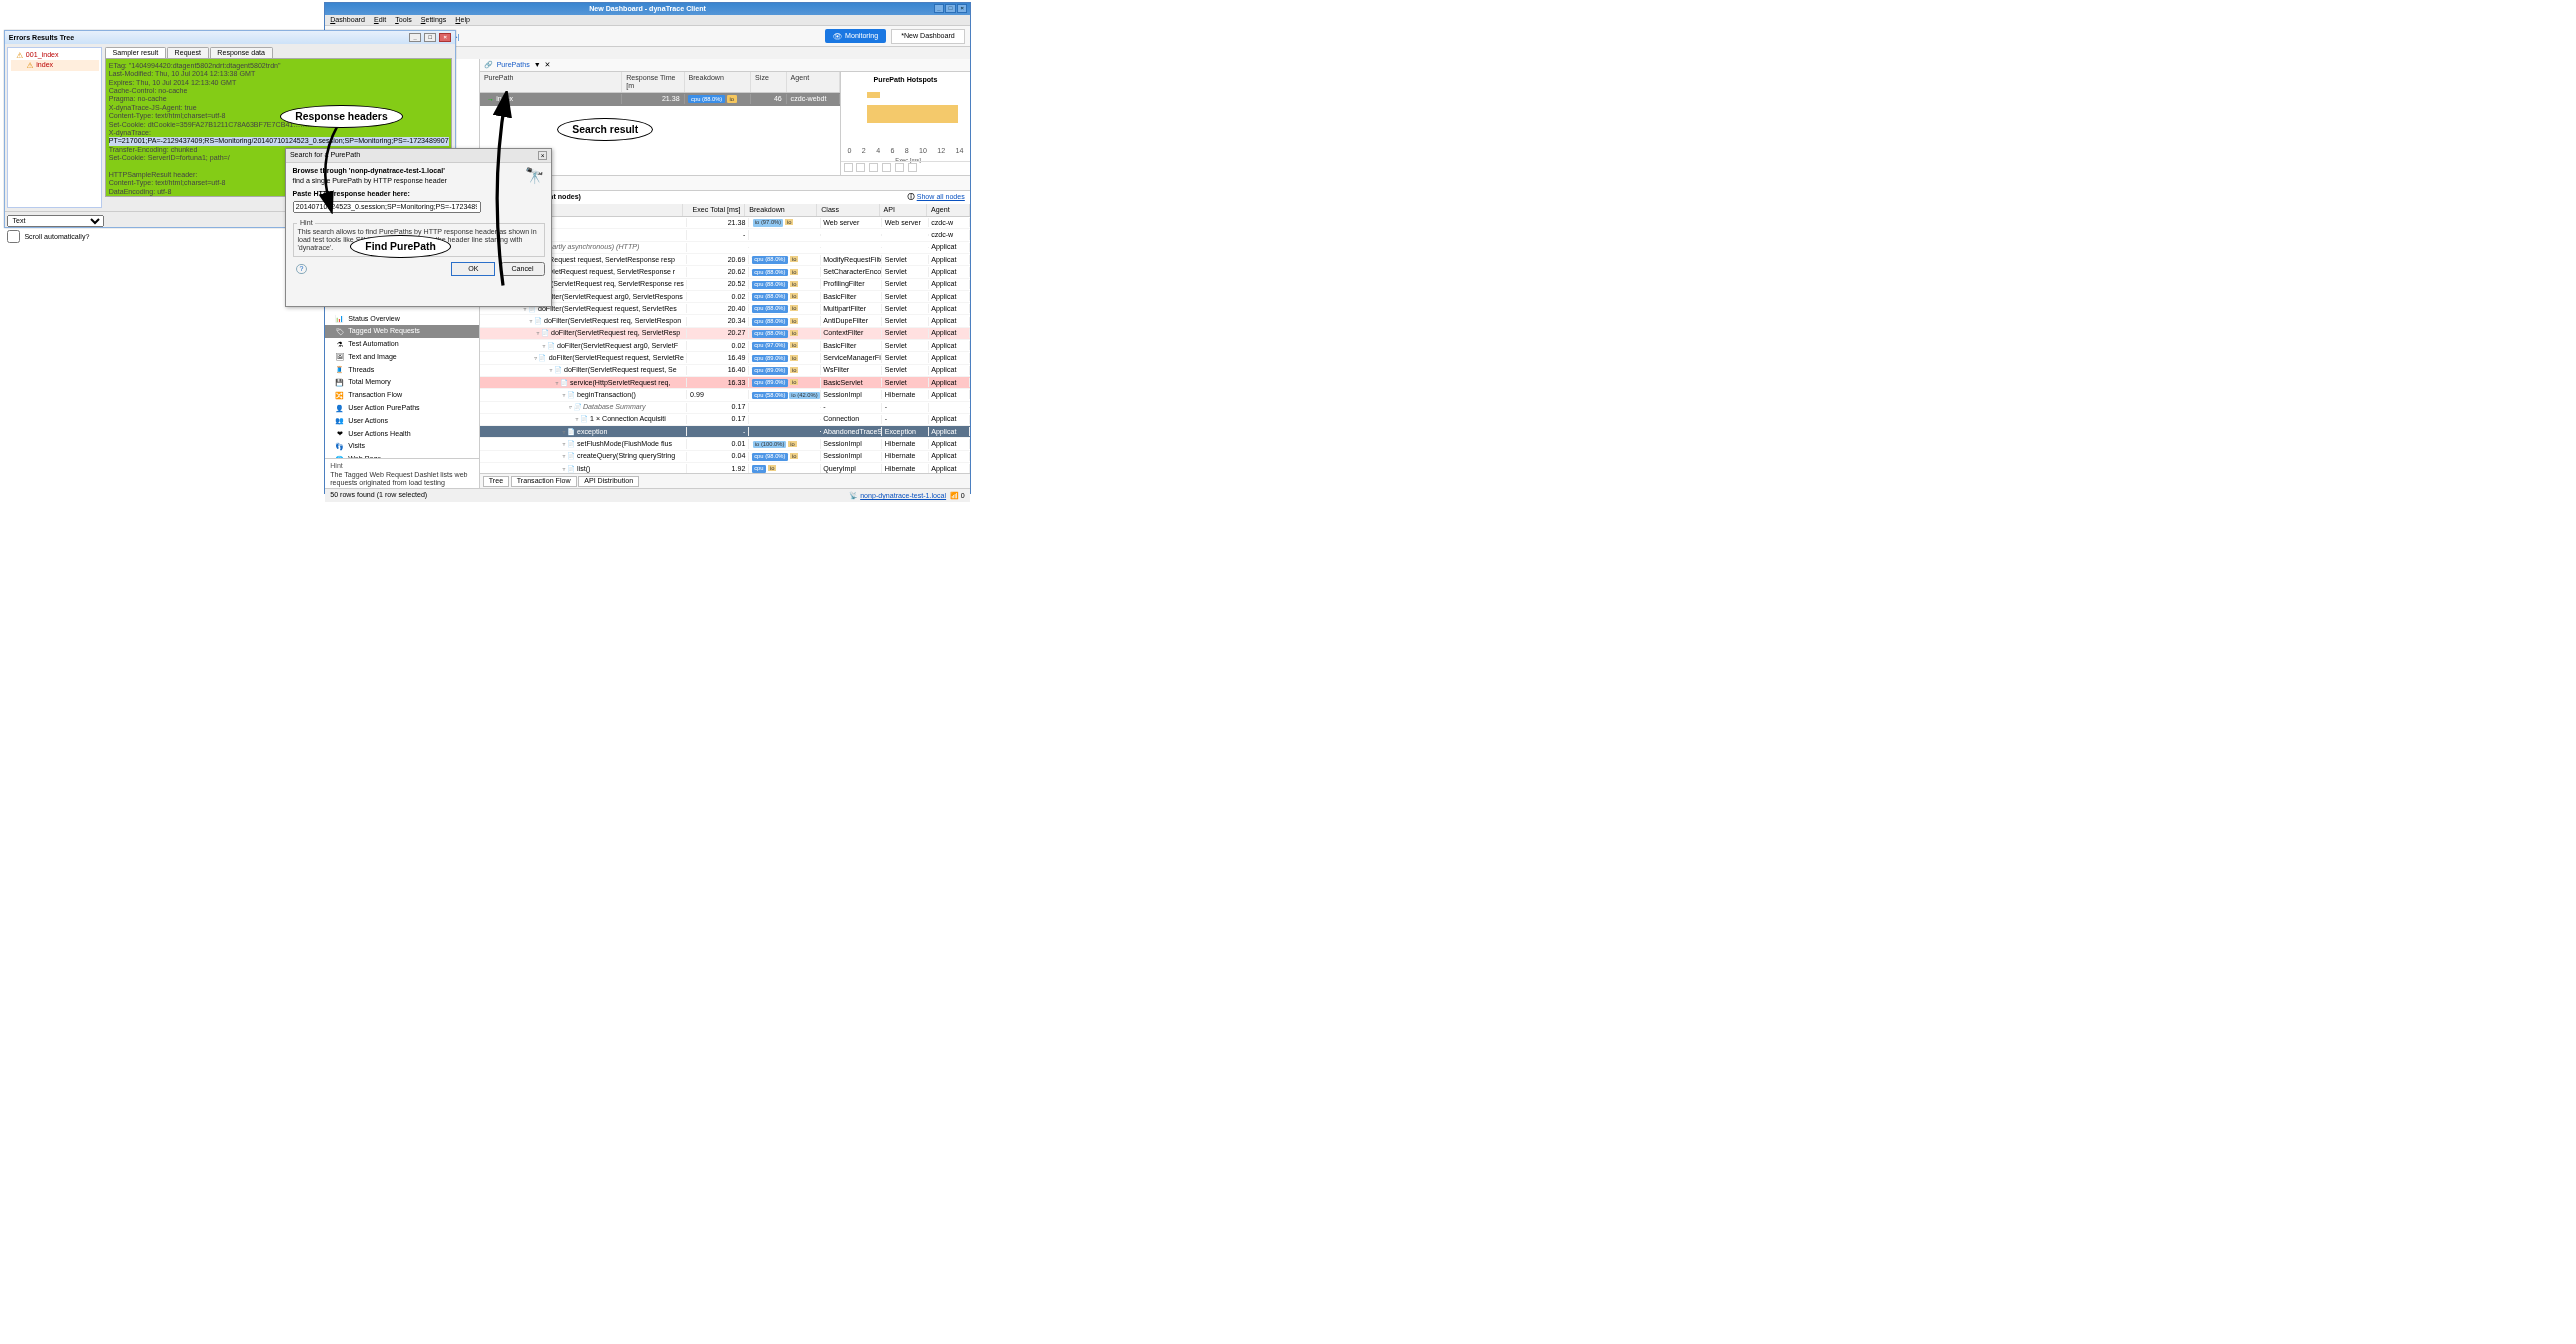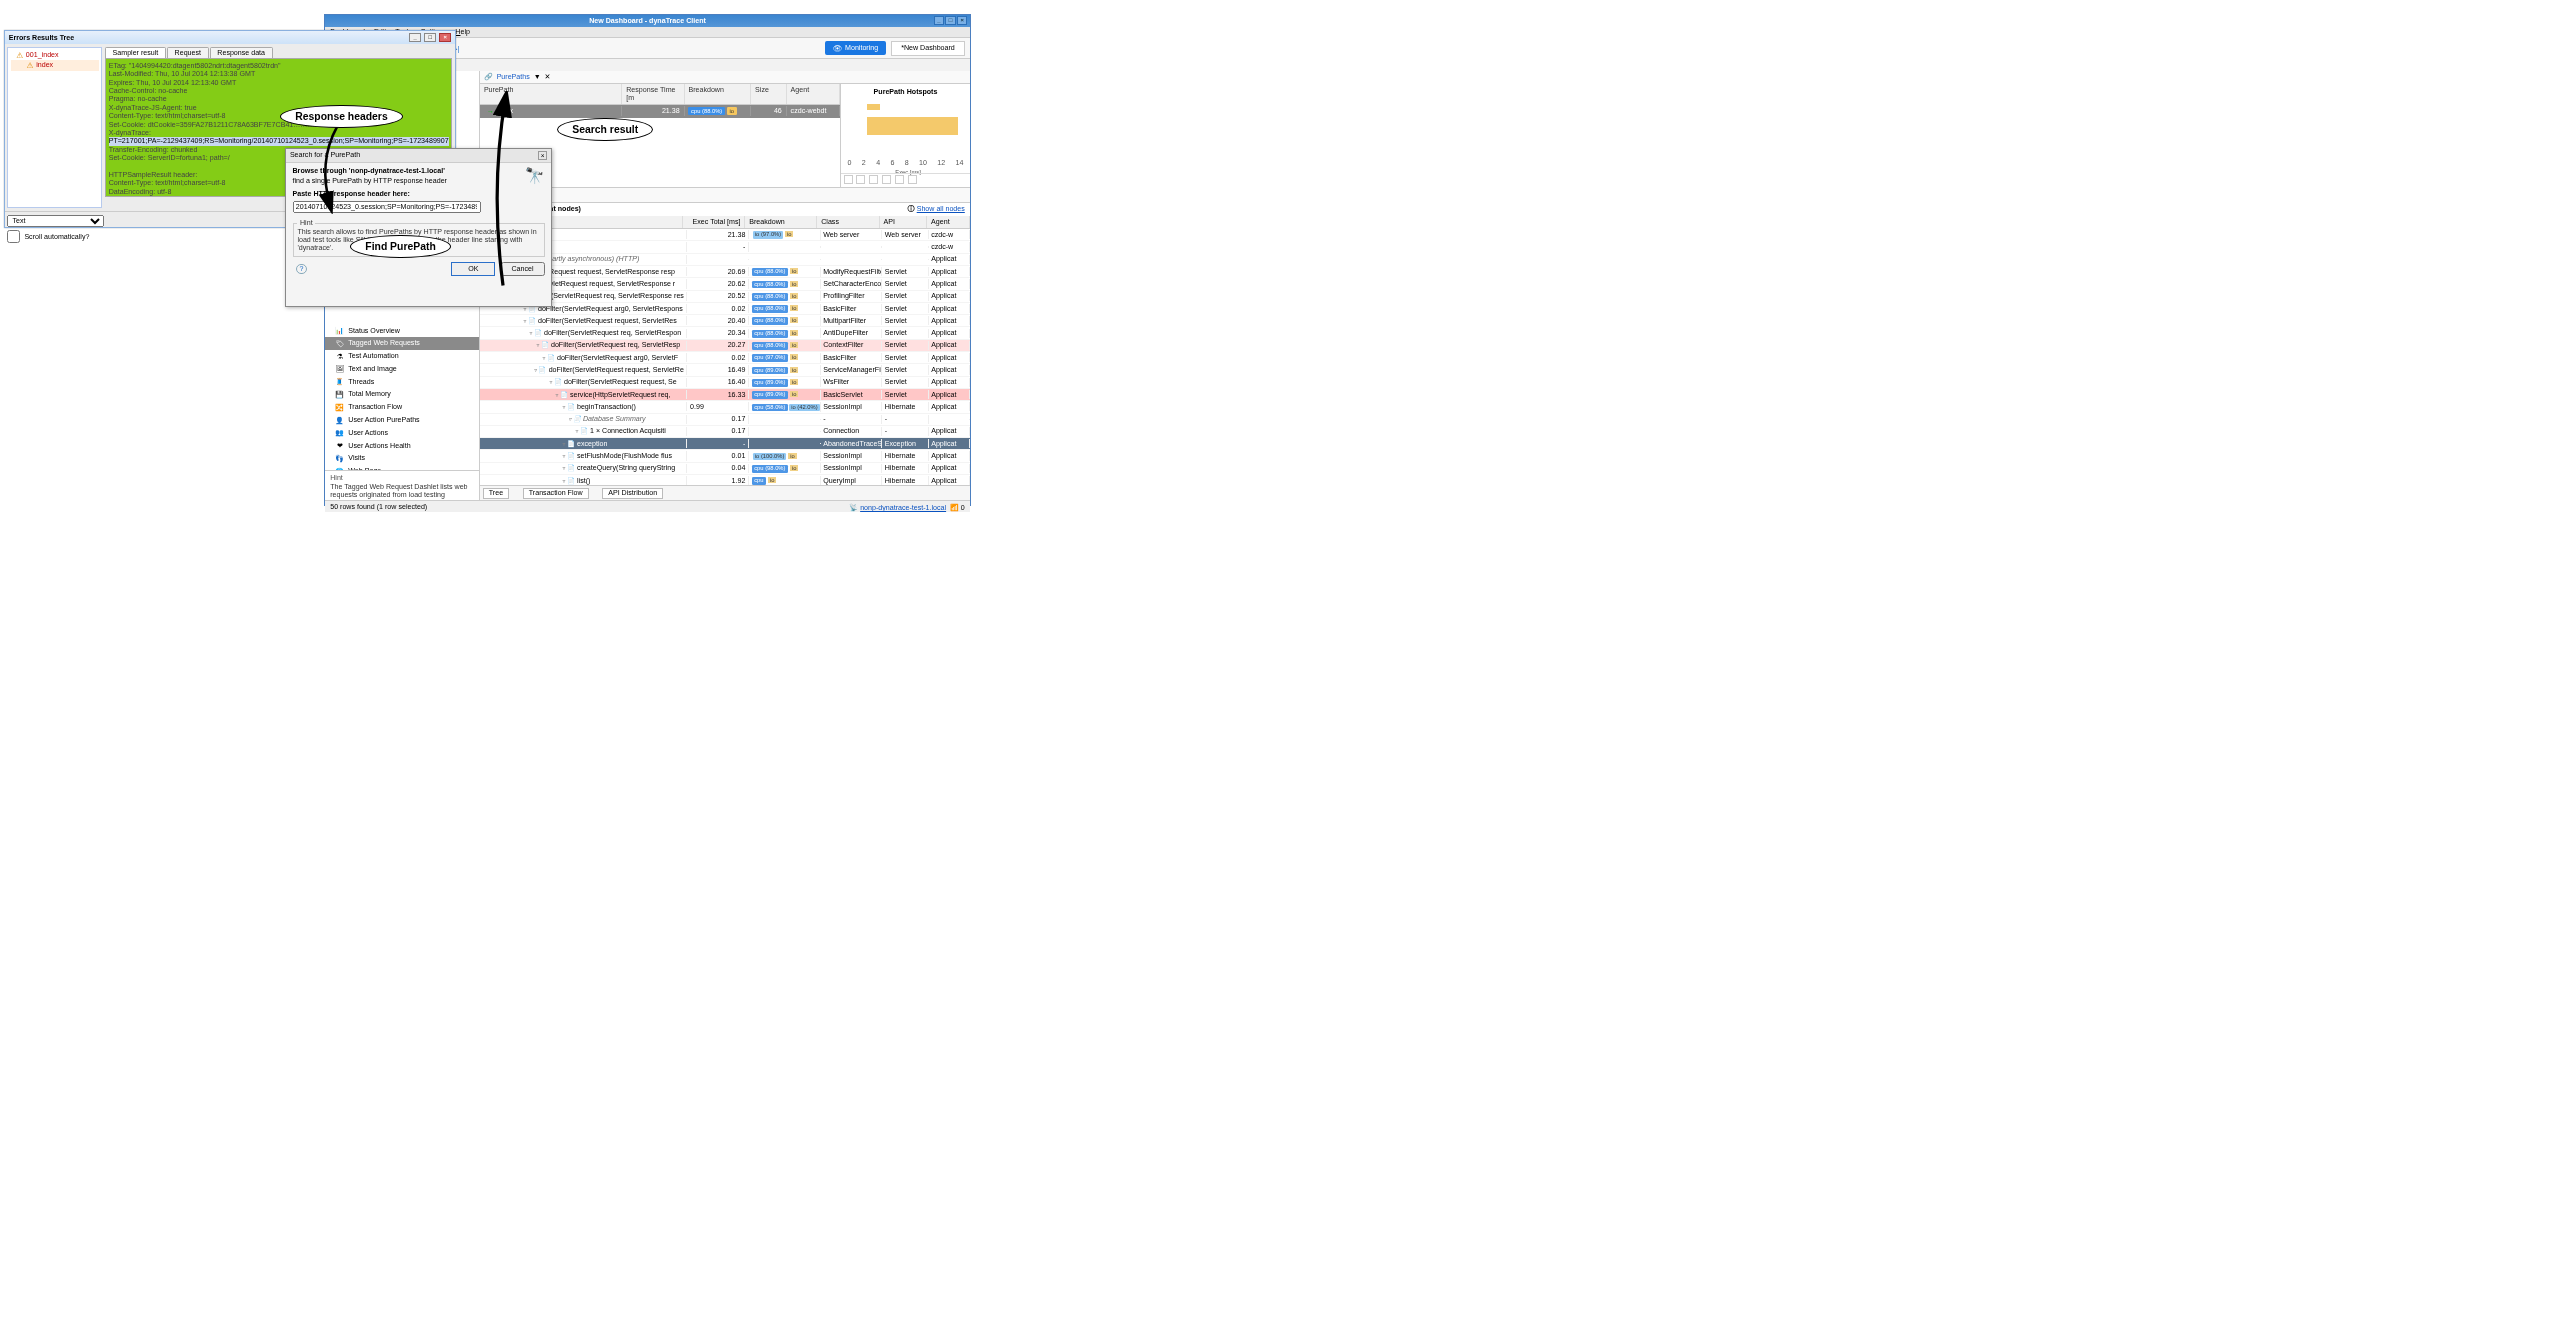--- a/index.html
+++ b/index.html
@@ -19,21 +19,21 @@
 .jmeter-tabs{ display:flex; gap:0;}
 .jmeter-tabs .tab{ border:0.6px solid #aaa; border-bottom:none; padding:1.3px 6.5px; background:#f4f4f4; border-radius:1.9px 1.9px 0 0; margin-right:1.3px;}
 .jmeter-tabs .tab.active{ background:#fff;}
 .jmeter-textarea{ background:#84cc16; border:0.6px solid #aaa; height:139px; padding:2.6px; overflow:hidden; font-size:7.1px; color:#444; line-height:8.4px; }
 .jmeter-textarea div.hl{ background:#c8d8f0; color:#000;}
 .jmeter-bottom{ display:flex; align-items:center; gap:3.9px; padding:2.6px; border-top:0.6px solid #ccc;}
 .jmeter-bottom select{ flex:0 0 97px; height:11.7px; font-size:7.1px;}
 .jmeter-bottom button{ height:13px; padding:0 6.5px; font-size:7.1px;}
 
 
-.dt-win{ position:absolute; left:324px; top:14px; width:647px; height:492px; border:0.6px solid #4b7fc0; background:#f2f2f2;}
+.dt-win{ position:absolute; left:324px; top:2px; width:647px; height:492px; border:0.6px solid #4b7fc0; background:#f2f2f2;}
 .dt-title{ background:linear-gradient(#3a85d0,#5596d7); color:#fff; height:11.7px; display:flex; align-items:center; justify-content:center; font-weight:bold; position:relative;}
 .dt-title .wincontrols{ position:absolute; right:2.6px; top:0.6px; display:flex; gap:1.3px;}
 .dt-title .wincontrols span{ width:10.4px; height:9px; background:#7ab0e6; border:0.6px solid #2b6fb8; display:inline-block; font-size:5.8px; text-align:center; line-height:7.8px; color:#134;}
 .dt-menu{ background:#e8e8e8; height:11.7px; display:flex; gap:9px; padding:1.3px 5.2px; border-bottom:0.6px solid #ccc;}
 .dt-menu span{ text-decoration:underline; text-decoration-color:transparent;}
 .dt-menu span::first-letter{ text-decoration:underline;}
 .dt-toolbar{ height:21px; display:flex; align-items:center; gap:5.2px; padding:1.3px 5.2px; border-bottom:0.6px solid #ccc; background:#f7f7f7;}
 .dt-toolbar .btn{ width:13px; height:13px; display:inline-flex; align-items:center; justify-content:center; color:#1367c8;}
 .dt-toolbar .time-link{ color:#1e5fd6; text-decoration:underline; font-size:8.4px;}
 .dt-toolbar .spacer{ flex:1;}
@@ -89,21 +89,21 @@
 .tree-row.exception{ background:#5b738c; color:#fff;}
 .tree-row.italic .name{ font-style:italic; color:#666;}
 .tree-row .name{ display:flex; align-items:center; gap:1.9px;}
 .tree-row .indent{ display:inline-block;}
 .tree-row .tri{ color:#888; font-size:5.8px;}
 .tree-row .icon{ width:7.8px; height:7.8px; display:inline-flex; align-items:center; justify-content:center; font-size:6.5px;}
 .bar-cpu{ background:#4d96e6; color:#fff; font-size:5.8px; padding:0 2.6px; border-radius:1.3px; display:inline-block; line-height:7.8px;}
 .bar-io{ background:#90c8f3; color:#333; font-size:5.8px; padding:0 1.9px; border-radius:1.3px; display:inline-block; line-height:7.8px; margin-left:1.3px;}
 .bar-io2{ background:#f0d187; color:#333; font-size:5.8px; padding:0 1.9px; display:inline-block;}
 
-.dt-bottom-tabs{ display:flex; gap:12px; border-top:0.6px solid #ccc; background:#f6f6f6; padding:1.3px 2.6px;}
+.dt-bottom-tabs{ display:flex; gap:0; border-top:0.6px solid #ccc; background:#f6f6f6; padding:1.3px 2.6px;}
 .dt-bottom-tabs .bt{ border:0.6px solid #bbb; padding:0.6px 5.2px; background:#fff; margin-right:1.3px;}
 .dt-status{ display:flex; justify-content:space-between; padding:1.9px 5.2px; border-top:0.6px solid #ccc; background:#f0f0f0; font-size:7.1px;}
 .dt-status a{ color:#0a52c0; text-decoration:underline;}
 
 
 .search-dlg{ position:absolute; left:285px; top:148px; width:267px; height:159px; background:#f4f4f4; border:0.6px solid #888; box-shadow:1.3px 1.3px 3.9px rgba(0,0,0,.3); z-index:50;}
 .search-dlg .dlg-title{ background:#e6e6e6; padding:1.9px 3.9px; border-bottom:0.6px solid #ccc; display:flex; justify-content:space-between; align-items:center;}
 .search-dlg .dlg-title .close{ border:0.6px solid #999; width:9px; height:9px; text-align:center; line-height:7.1px; font-size:6.5px;}
 .search-dlg .dlg-head{ padding:3.9px 6.5px; display:flex; justify-content:space-between; align-items:flex-start;}
 .search-dlg .dlg-head .title{ font-weight:bold; margin-bottom:2.6px;}

